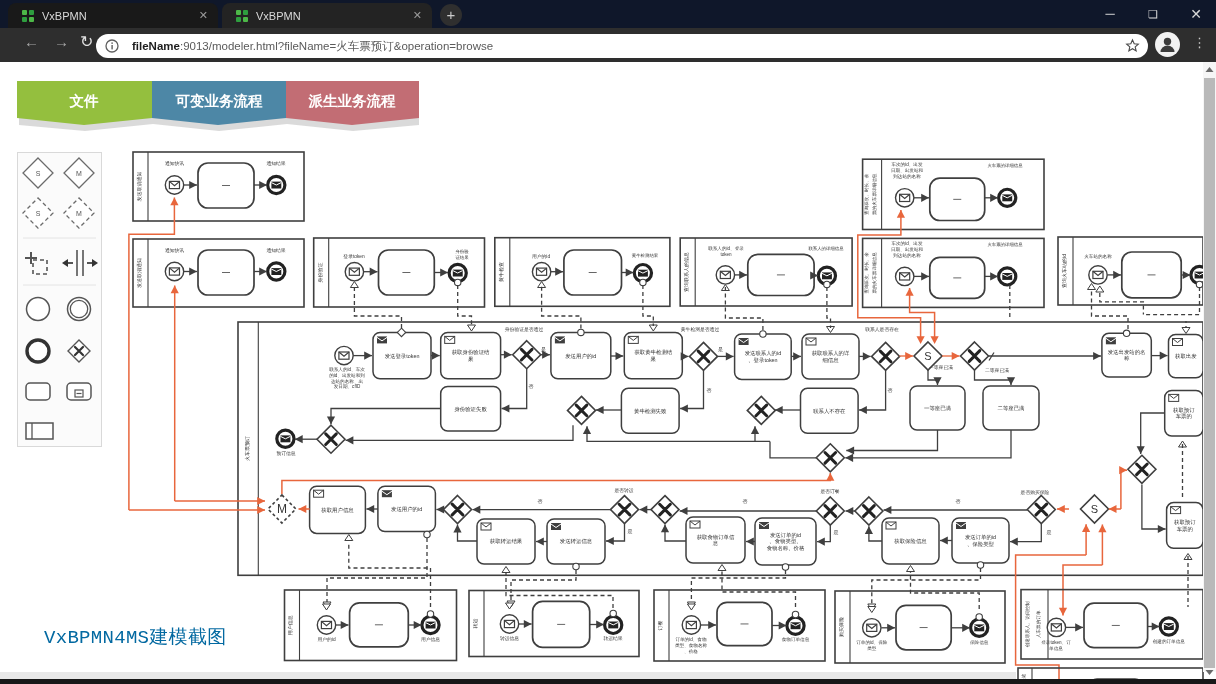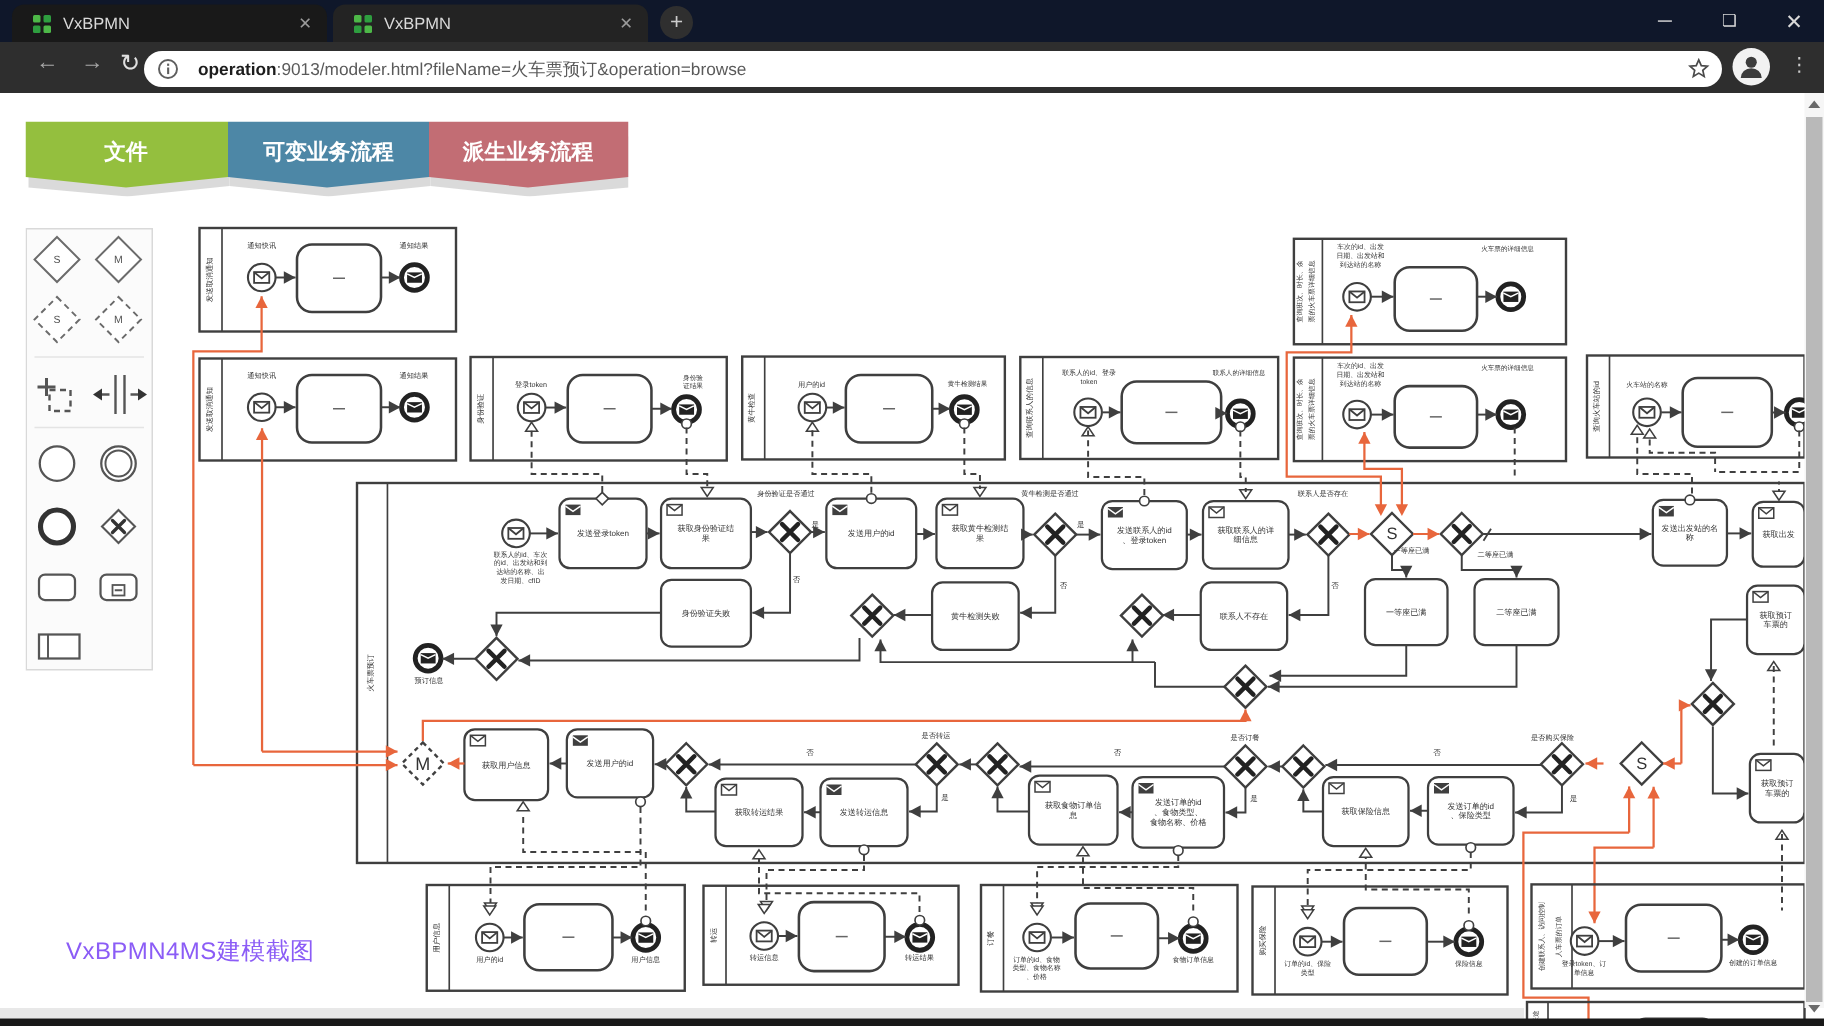--- a/index.html
+++ b/index.html
@@ -11,22 +11,22 @@
 .tab .cls { position:absolute; right:10px; top:6px; color:#9a9a9a; font-size:11px; }
 .tabicon { position:absolute; left:14px; top:7px; width:12px; height:12px; }
 .winbtn { position:absolute; top:0; color:#d9d9d9; font-size:13px; width:40px; height:28px;
   text-align:center; line-height:28px; }
 .addrbar { position:absolute; left:0; top:28px; width:1216px; height:34px; background:#2e2e2e; }
 .navbtn { position:absolute; top:5px; color:#a8a8a8; font-size:15px; }
 .pill { position:absolute; left:96px; top:6px; width:1052px; height:24px; background:#ffffff;
   border-radius:12px; }
 .pill .url { position:absolute; left:36px; top:5px; font-size:11.5px; color:#5a5a5a; white-space:nowrap; }
 .pill .url b { color:#1d1d1d; font-weight:bold; }
-.caption { position:absolute; left:44px; top:624px; font-family:Liberation Sans, sans-serif;
-  font-size:16px; color:#8b5cf6; letter-spacing:0.3px; }
+.caption { position:absolute; left:44px; top:624px; font-family:Liberation Mono, monospace;
+  font-size:19px; color:#0369a1; letter-spacing:0.3px; }
 .greybar { position:absolute; left:0; top:672px; width:1016px; height:7px; background:#e8e8e8; }
 .blackbar { position:absolute; left:0; top:679px; width:1216px; height:5px; background:#181818; }
 .scroll { position:absolute; left:1203px; top:62px; width:13px; height:610px; background:#f6f6f6; }
 .thumb { position:absolute; left:1px; top:16px; width:11px; height:590px; background:#b9b9b9; }
 </style></head>
 <body>
 <div class="titlebar">
  <div class="tab" style="left:8px;background:#191919;">
    <svg class="tabicon" viewBox="0 0 12 12">
         <rect x="0" y="0" width="5" height="5" rx="1" fill="#4db848"></rect>
@@ -55,21 +55,21 @@
 <div class="addrbar">
  <div class="navbtn" style="left:24px;">←</div>
  <div class="navbtn" style="left:54px;">→</div>
  <div class="navbtn" style="left:80px;color:#e0e0e0;font-size:16px;top:4px;">↻</div>
  <div class="pill">
    <svg style="position:absolute;left:9px;top:5px;" width="14" height="14" viewBox="0 0 14 14">
         <circle cx="7" cy="7" r="6" fill="none" stroke="#5f5f5f" stroke-width="1.3"></circle>
         <rect x="6.4" y="6" width="1.4" height="4.4" fill="#5f5f5f"></rect>
         <rect x="6.4" y="3.4" width="1.4" height="1.5" fill="#5f5f5f"></rect>
       </svg>
-   <div class="url"><b>operation</b>:9013/modeler.html?fileName=火车票预订&amp;operation=browse</div>
+   <div class="url"><b>fileName</b>:9013/modeler.html?fileName=火车票预订&amp;operation=browse</div>
    <svg style="position:absolute;right:8px;top:4px;" width="15" height="15" viewBox="0 0 24 24">
         <path d="M12 3 l2.7 6.2 6.6 .6 -5 4.4 1.5 6.5 -5.8 -3.5 -5.8 3.5 1.5 -6.5 -5 -4.4 6.6 -.6 z" fill="none" stroke="#4a4a4a" stroke-width="1.8"></path>
       </svg>
  </div>
  <div style="position:absolute;right:36px;top:4px;width:25px;height:25px;border-radius:13px;background:#f2f2f2;">
   <svg width="25" height="25" viewBox="0 0 25 25">
         <circle cx="12.5" cy="9.5" r="3.7" fill="#3c3c3c"></circle>
         <path d="M5.5 20 a7 6.5 0 0 1 14 0 z" fill="#3c3c3c"></path>
       </svg>
  </div>

